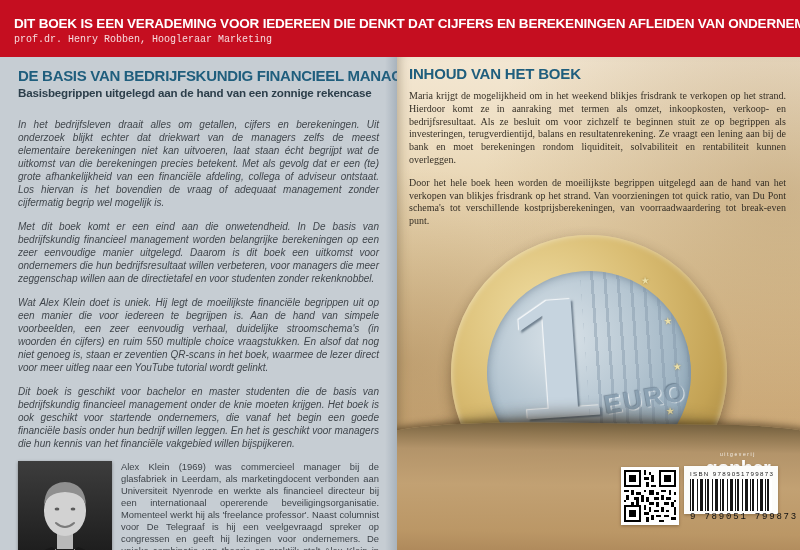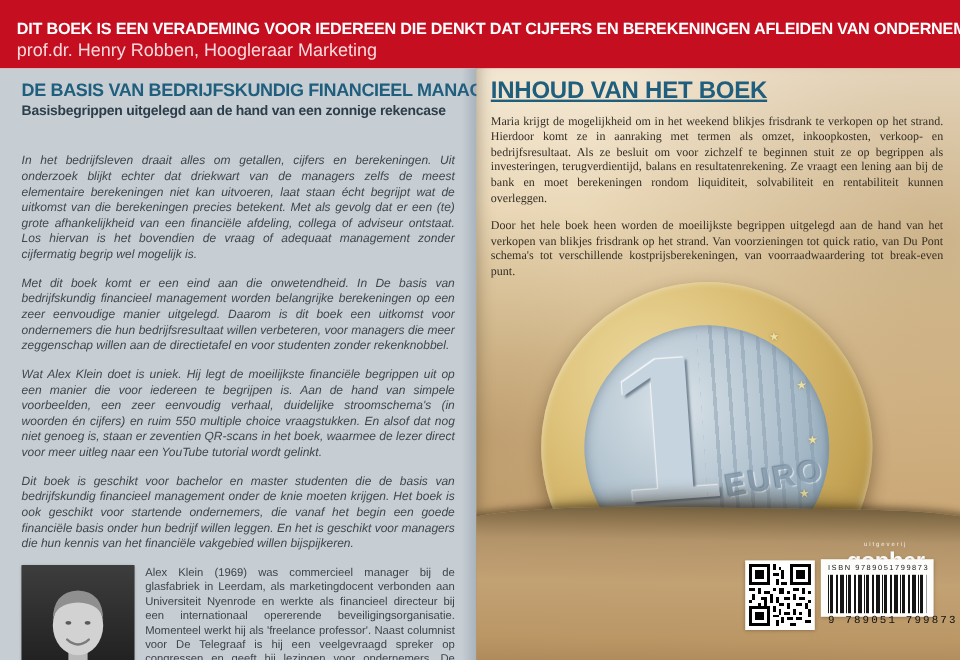--- a/index.html
+++ b/index.html
@@ -4,49 +4,49 @@
 <style>
   * { margin:0; padding:0; box-sizing:border-box; }
   html,body { width:800px; height:550px; overflow:hidden; background:#ffffff;
               font-family:"Liberation Sans", sans-serif; }
   .cover { position:relative; width:800px; height:550px; overflow:hidden; background:#fff; }
 
   
   .banner { position:absolute; left:0; top:0; width:800px; height:57px;
             background:#C50E20; color:#fff; padding:16px 14px 0 14px; }
   .banner .quote { font-size:13.5px; font-weight:bold; letter-spacing:-0.2px; white-space:nowrap; }
-  .banner .attr  { font-size:15px; margin-top:3px; color:rgba(255,255,255,0.85); }
+  .banner .attr  { font-size:10px; margin-top:3px; color:rgba(255,255,255,0.85);font-family:Liberation Mono, monospace; }
 
   
   .left-panel { position:absolute; left:0; top:57px; width:397px; height:493px;
                 background:#C6CDD3; padding:10px 18px 0 18px; color:#40464C; }
   .left-panel h1 { font-size:15px; font-weight:bold; letter-spacing:-0.3px;
                    color:#1F5E7D; margin-bottom:2px; white-space:nowrap; }
   .left-panel h2 { font-size:11.6px; font-weight:bold; letter-spacing:-0.2px;
-                   color:#2C3E4A; margin-bottom:29px; white-space:nowrap; }
+                   color:#2C3E4A; margin-bottom:19px; white-space:nowrap; }
   .left-panel p.body { font-size:10px; line-height:13px; margin-bottom:11px; text-align:justify;font-style:italic; }
   .spine-shade { position:absolute; right:0; top:0; width:12px; height:100%;
                  background:linear-gradient(90deg, rgba(90,110,130,0) 0%, rgba(90,110,130,0.28) 100%); }
 
   .author { display:flex; gap:9px; margin-top:10px; }
   .author .photo { flex:0 0 auto; width:94px; height:130px; background:#222;
                    box-shadow:0 1px 3px rgba(0,0,0,0.35); }
   .author .photo svg { display:block; width:94px; height:130px; }
   .author p.bio { font-size:9.4px; line-height:12px; text-align:justify; color:#3E444A; }
 
   
   .right-panel { position:absolute; left:397px; top:57px; width:403px; height:493px; overflow:hidden;
     background:
       radial-gradient(ellipse at 96% 28%, rgba(165,130,80,0.40), rgba(165,130,80,0) 55%),
       radial-gradient(ellipse at 2% 62%, rgba(150,118,72,0.35), rgba(150,118,72,0) 45%),
       linear-gradient(180deg, #F3E7D3 0%, #EDDDC0 18%, #E2CBA2 40%, #D8BA8C 58%, #CDAA79 75%, #C19A6B 100%);
     box-shadow: inset 10px 0 12px -8px rgba(70,55,30,0.35); }
   .rp-content { position:relative; z-index:5; padding:8px 14px 0 12px; }
-  .rp-content h2 { font-size:20px; font-weight:bold; letter-spacing:-0.2px;
-                   color:#1F5E7D; margin-bottom:8px;text-decoration:underline; }
+  .rp-content h2 { font-size:15px; font-weight:bold; letter-spacing:-0.2px;
+                   color:#1F5E7D; margin-bottom:8px; }
   .rp-content p { font-size:10px; line-height:12.8px; margin-bottom:10px;
                   color:#352F26; text-align:justify;font-family:Liberation Serif, serif; }
 
   
   .coin { position:absolute; z-index:2; left:54px; top:178px; width:276px; height:276px;
           border-radius:50%; transform:rotate(-4deg);
           background:radial-gradient(circle at 35% 28%, #EFDCA0 0%, #D9BC72 40%, #C3A254 68%, #8E7030 100%);
           box-shadow:0 6px 14px rgba(60,40,15,0.45), inset 0 0 6px rgba(255,255,255,0.5); }
   .coin-inner { position:absolute; left:36px; top:36px; width:204px; height:204px;
                 border-radius:50%; overflow:hidden;

